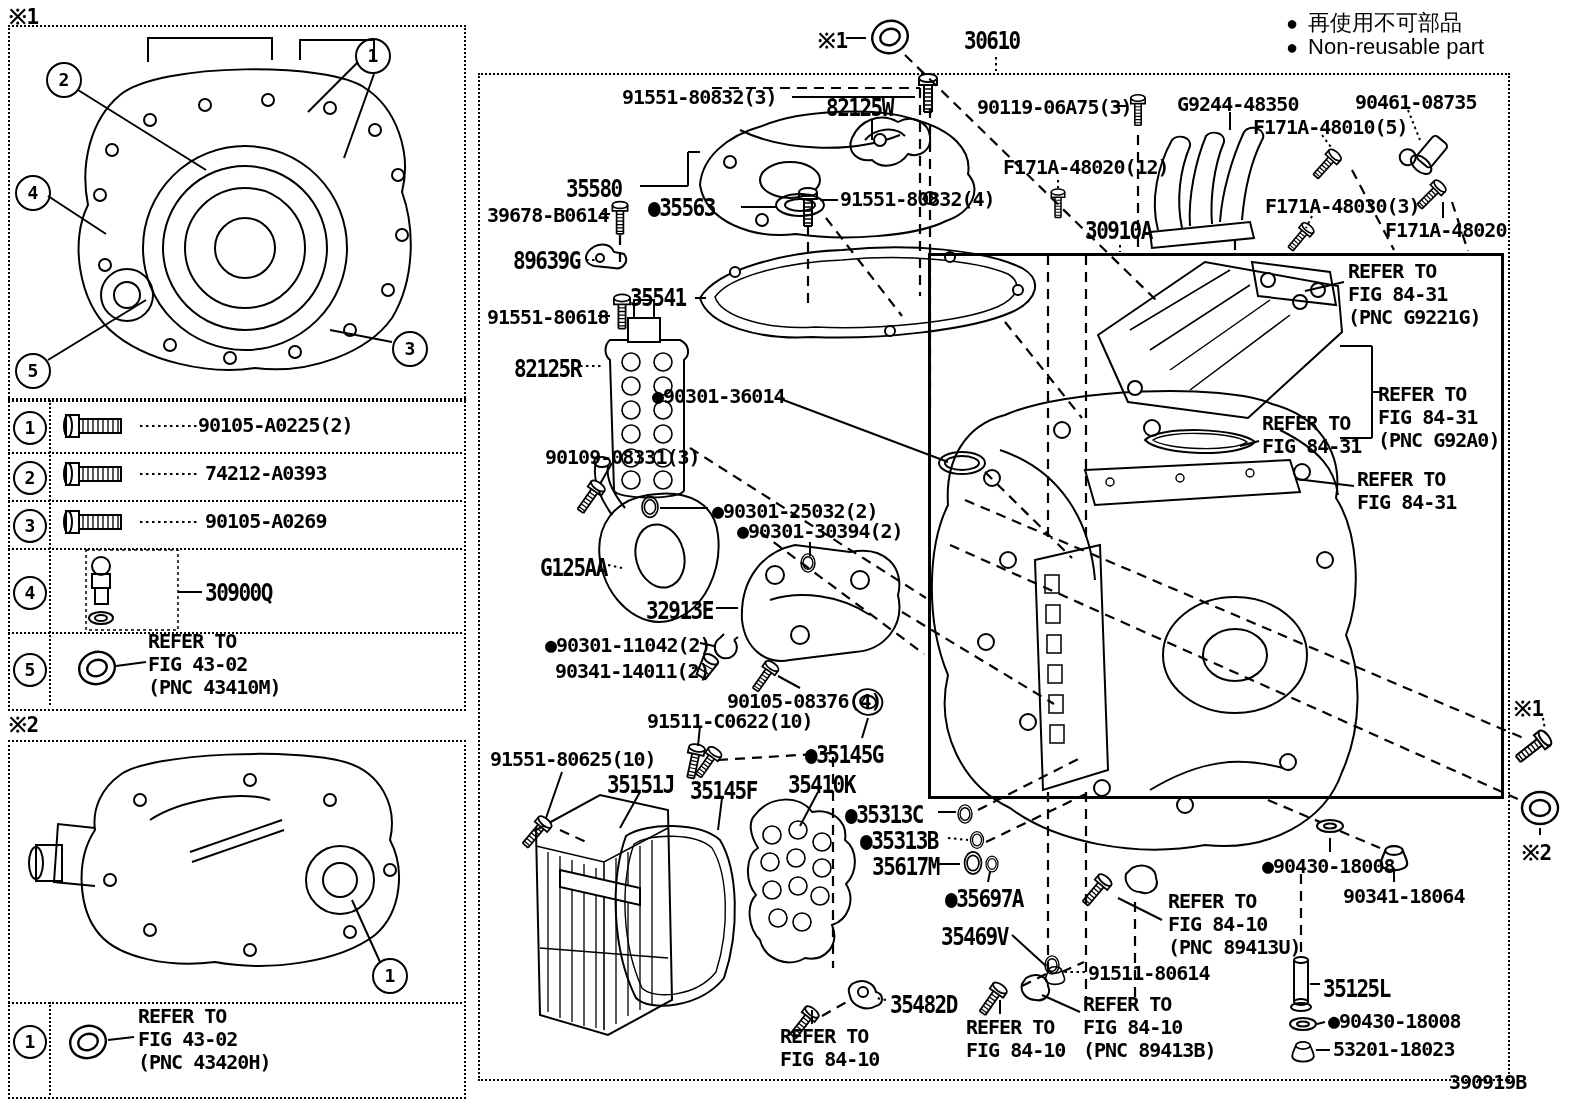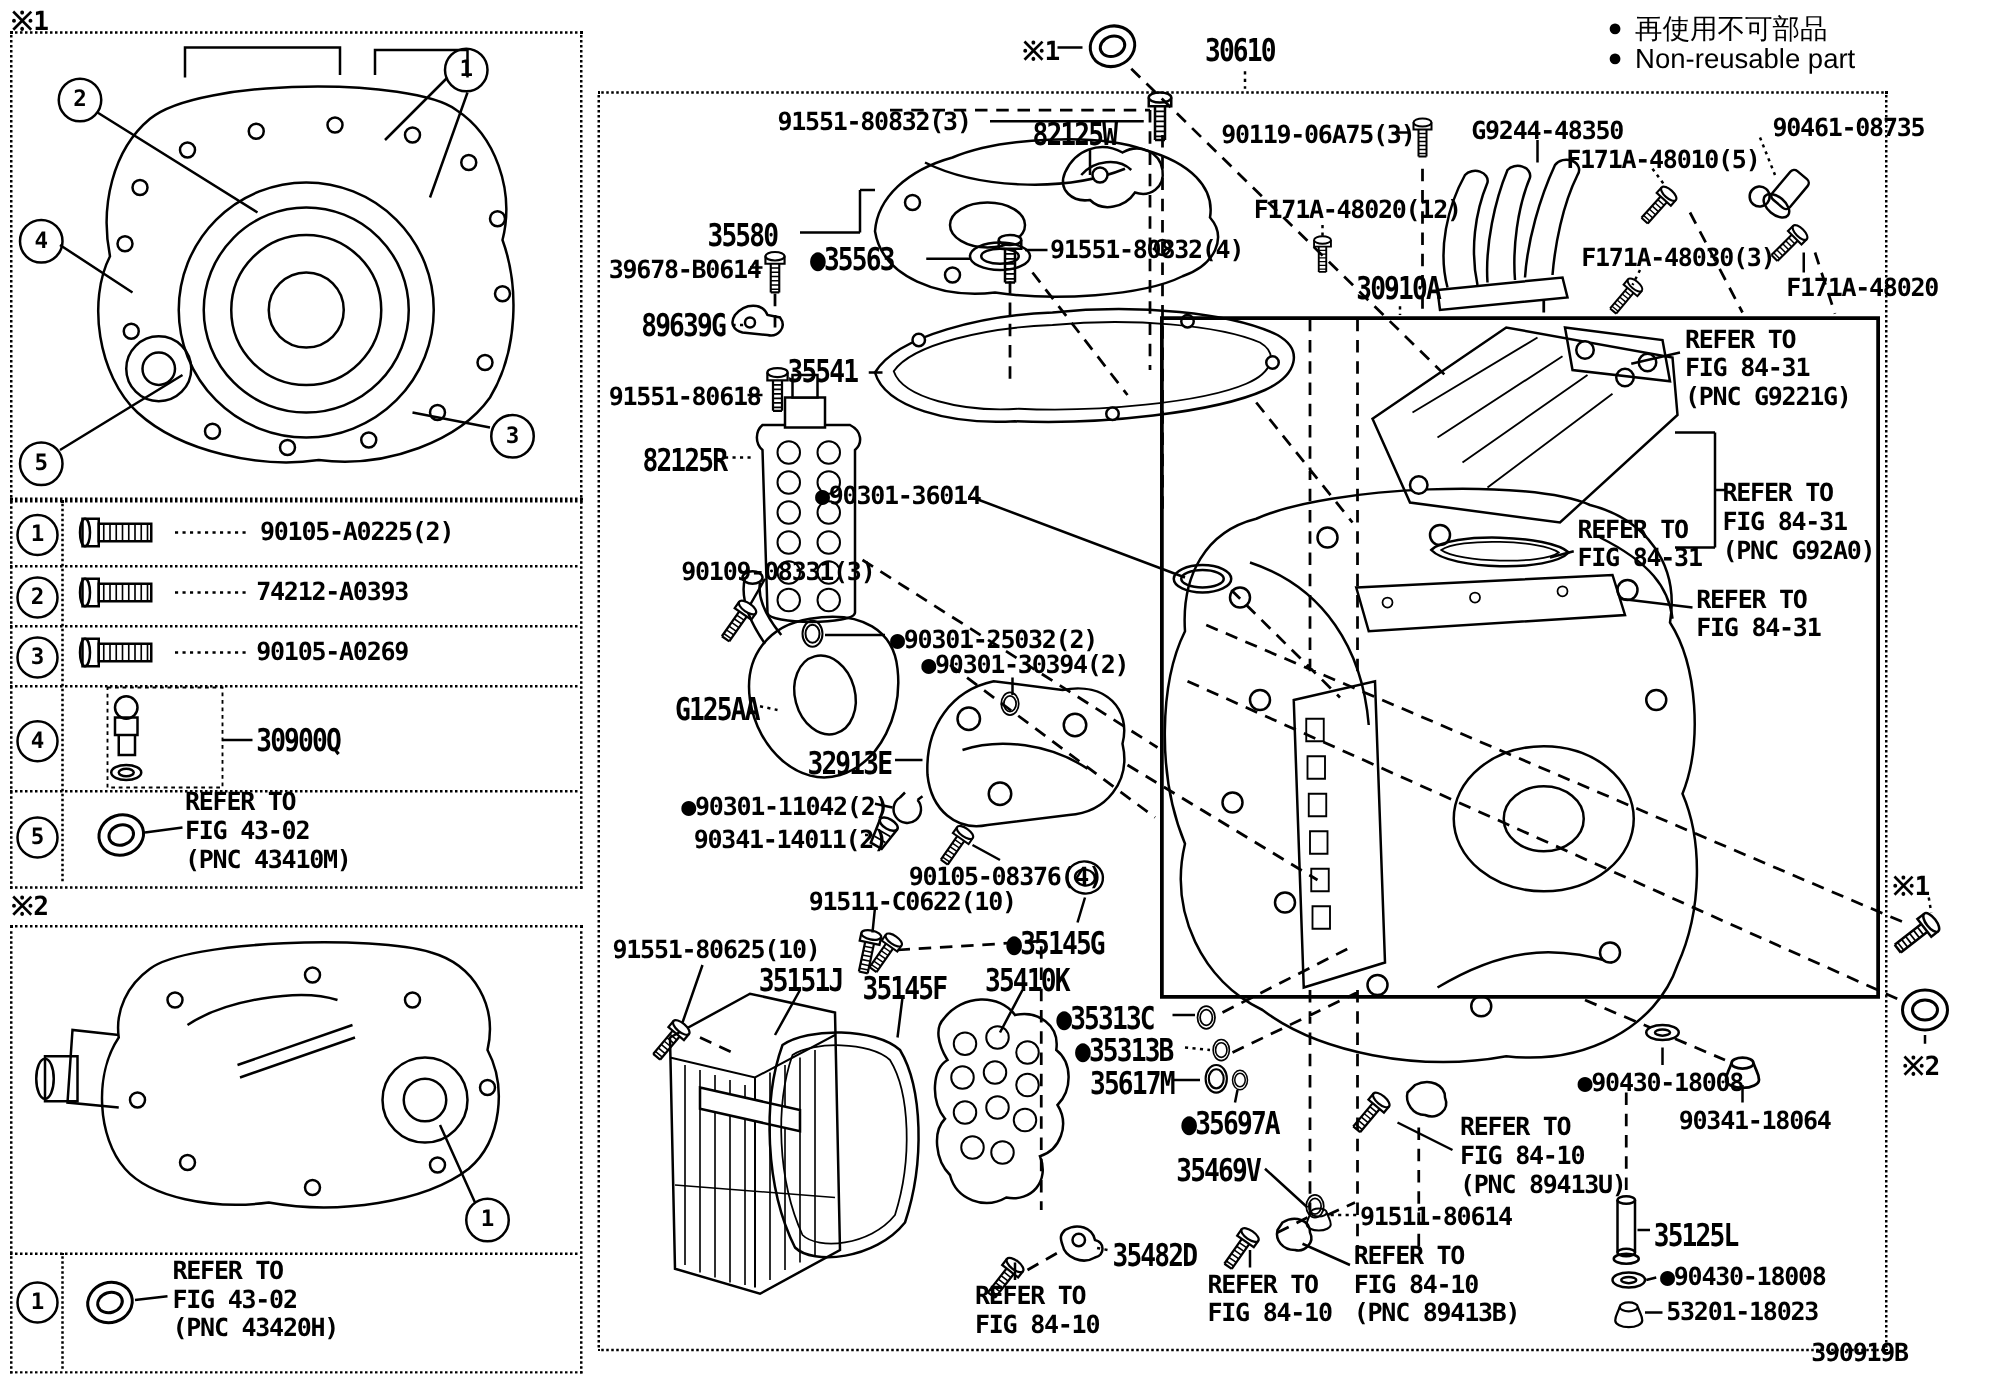--- a/index.html
+++ b/index.html
@@ -398,41 +398,41 @@
   <div class="callout co34" style="left:15px;top:175px">4</div>
   <div class="callout co34" style="left:15px;top:353px">5</div>
   <div class="callout" style="left:13px;top:411px">1</div>
   <div class="callout" style="left:13px;top:461px">2</div>
   <div class="callout" style="left:13px;top:509px">3</div>
   <div class="callout" style="left:13px;top:576px">4</div>
   <div class="callout" style="left:13px;top:653px">5</div>
   <div class="callout co34" style="left:372px;top:958px">1</div>
   <div class="callout" style="left:13px;top:1025px">1</div>
 
-  <div class="lbl" style="left:208px;top:414px">90105-A0225(2)</div>
+  <div class="lbl" style="left:198px;top:414px">90105-A0225(2)</div>
   <div class="lbl" style="left:205px;top:462px">74212-A0393</div>
   <div class="lbl" style="left:205px;top:510px">90105-A0269</div>
   <div class="lbl lg" style="left:205px;top:578px">30900Q</div>
   <div class="lbl" style="left:148px;top:630px">REFER TO
 FIG 43-02
 (PNC 43410M)</div>
   <div class="lbl" style="left:138px;top:1005px">REFER TO
 FIG 43-02
 (PNC 43420H)</div>
 
   <div class="lbl lg" style="left:964px;top:26px">30610</div>
   <div class="lbl" style="left:622px;top:86px">91551-80832(3)</div>
   <div class="lbl lg" style="left:826px;top:93px">82125W</div>
   <div class="lbl" style="left:977px;top:96px">90119-06A75(3)</div>
   <div class="lbl" style="left:1177px;top:93px">G9244-48350</div>
-  <div class="lbl" style="left:1418px;top:91px">90461-08735</div>
+  <div class="lbl" style="left:1355px;top:91px">90461-08735</div>
   <div class="lbl" style="left:1253px;top:116px">F171A-48010(5)</div>
   <div class="lbl" style="left:1003px;top:156px">F171A-48020(12)</div>
   <div class="lbl" style="left:1265px;top:195px">F171A-48030(3)</div>
-  <div class="lbl" style="left:1429px;top:219px">F171A-48020</div>
+  <div class="lbl" style="left:1385px;top:219px">F171A-48020</div>
   <div class="lbl lg" style="left:1085px;top:216px">30910A</div>
   <div class="lbl lg" style="left:566px;top:174px">35580</div>
   <div class="lbl" style="left:487px;top:204px">39678-B0614</div>
   <div class="lbl lg" style="left:648px;top:193px">●35563</div>
   <div class="lbl" style="left:840px;top:188px">91551-80832(4)</div>
   <div class="lbl lg" style="left:513px;top:246px">89639G</div>
   <div class="lbl lg" style="left:630px;top:283px">35541</div>
   <div class="lbl" style="left:487px;top:306px">91551-80618</div>
   <div class="lbl lg" style="left:514px;top:354px">82125R</div>
   <div class="lbl" style="left:652px;top:385px">●90301-36014</div>

